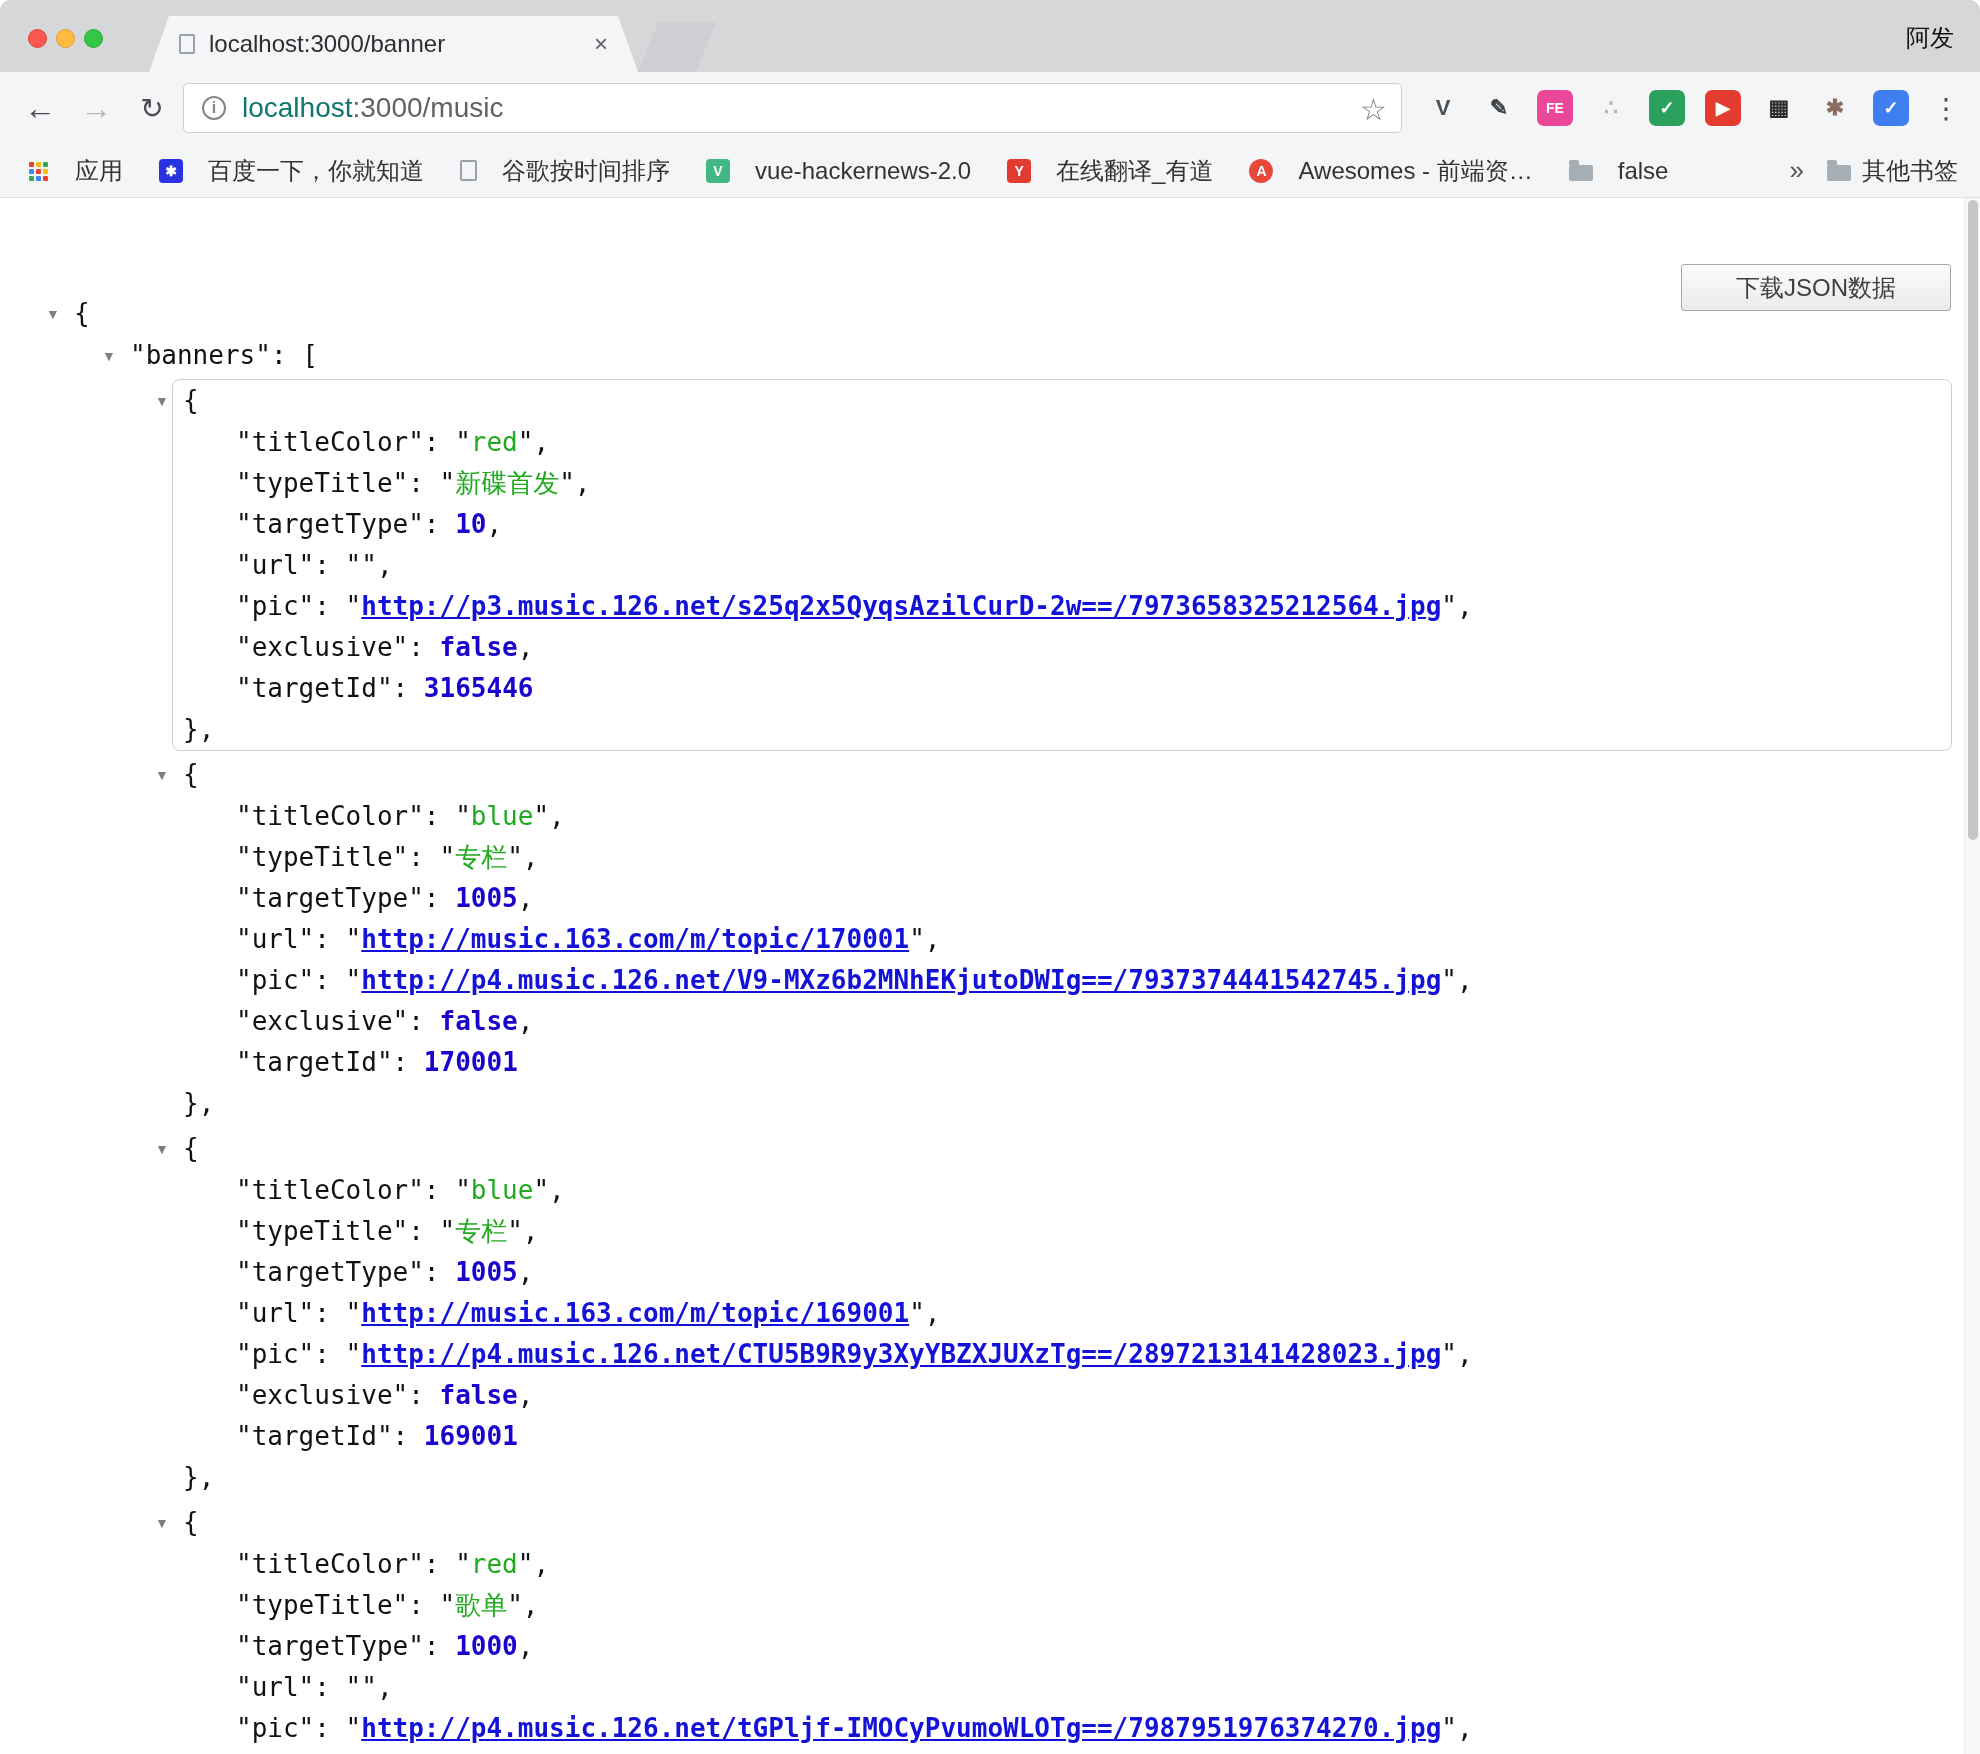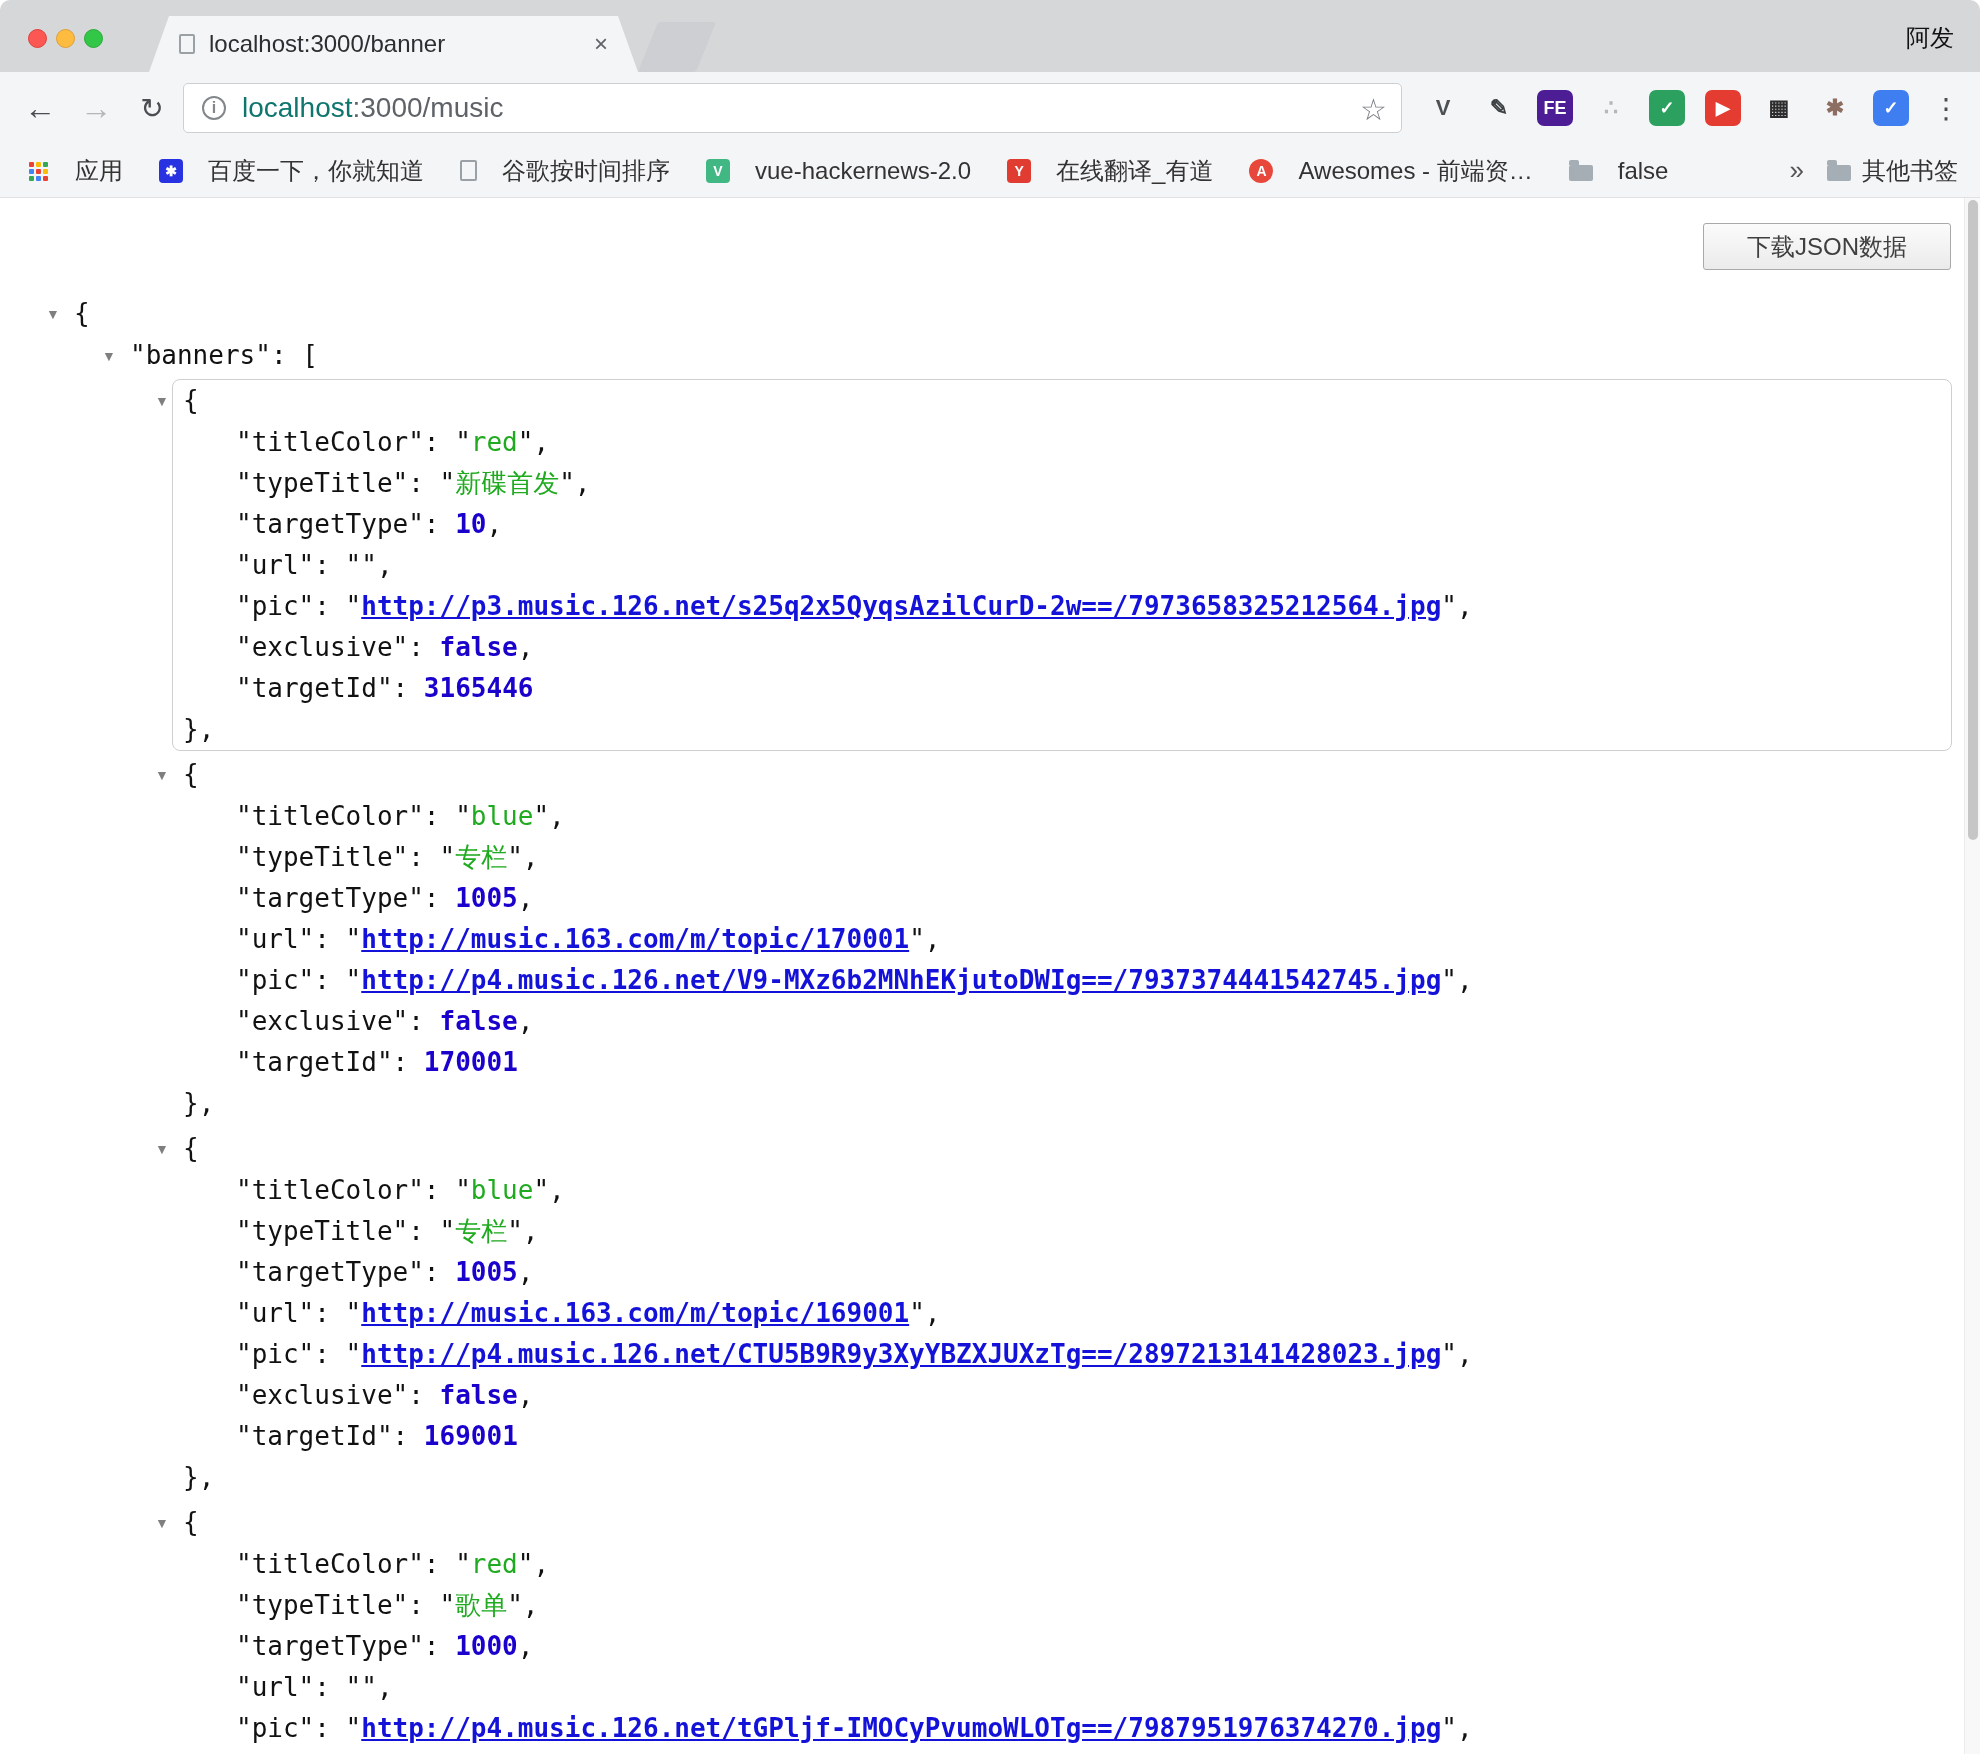--- a/index.html
+++ b/index.html
@@ -66,21 +66,21 @@
                            background:#a5adb5; border-radius:2px 2px 0 0; }
   .bm-chevron { position:absolute; right:176px; font-size:26px; color:#555; cursor:pointer; }
   .bm-right { position:absolute; right:22px; display:flex; align-items:center; gap:11px; cursor:pointer; }
 
   
   .page { position:relative; height:1556px; background:#fff; overflow:hidden; }
   .content-header { position:absolute; top:25px; right:29px; display:flex; gap:18px; }
   .btn { height:47px; font-family:"Liberation Sans",sans-serif; font-size:24px; color:#3f3f3f;
          background:linear-gradient(#fbfbfb,#ebebeb); border:1px solid #a9a9a9; border-radius:3px;
          cursor:pointer; }
-  .btn-download { width:248px; }
+  .btn-download { width:270px;margin-top:41px; }
   .btn-group { display:flex; }
   .btn-group .btn:first-child { width:157px; border-radius:3px 0 0 3px; }
   .btn-group .btn:last-child  { width:151px; border-radius:0 3px 3px 0; border-left:none; }
 
   
   .json-tree { position:absolute; top:95px; left:0; right:16px; padding:0 12px 0 74px;
                font-family:"DejaVu Sans Mono", monospace; font-size:26px; line-height:41px; color:#111; }
   .line { position:relative; white-space:pre; }
   .lvl0 { padding-left:0; }
   .lvl1 { padding-left:56px; }
@@ -126,21 +126,21 @@
   <div class="nav-ico nav-forward">→</div>
   <div class="nav-ico nav-reload">↻</div>
   <div class="omnibox">
     <span class="info-ico">i</span>
     <span class="url"><span class="host">localhost</span><span class="path">:3000/music</span></span>
     <span class="star-ico">☆</span>
   </div>
   <div class="ext-row">
       <span class="ico" style="color: rgb(77, 81, 86);">V</span>
       <span class="ico" style="color: rgb(60, 64, 67);">✎</span>
-      <span class="ico" style="background: #4c1d95; color: rgb(255, 255, 255); font-size: 18px;">FE</span>
+      <span class="ico" style="background: #ec4899; color: rgb(255, 255, 255); font-size: 14px;">FE</span>
       <span class="ico" style="color: rgb(179, 183, 187);">∴</span>
       <span class="ico" style="background: rgb(43, 160, 95); color: rgb(255, 255, 255); font-size: 18px;">✓</span>
       <span class="ico" style="background: rgb(228, 60, 48); color: rgb(255, 255, 255); font-size: 18px;">▶</span>
       <span class="ico" style="color: rgb(45, 45, 45);">▦</span>
       <span class="ico" style="color: rgb(141, 110, 99);">✱</span>
       <span class="ico" style="background: rgb(63, 126, 240); color: rgb(255, 255, 255); font-size: 18px;">✓</span>
     </div>
   <div class="menu-ico">⋮</div>
 </div>
 

